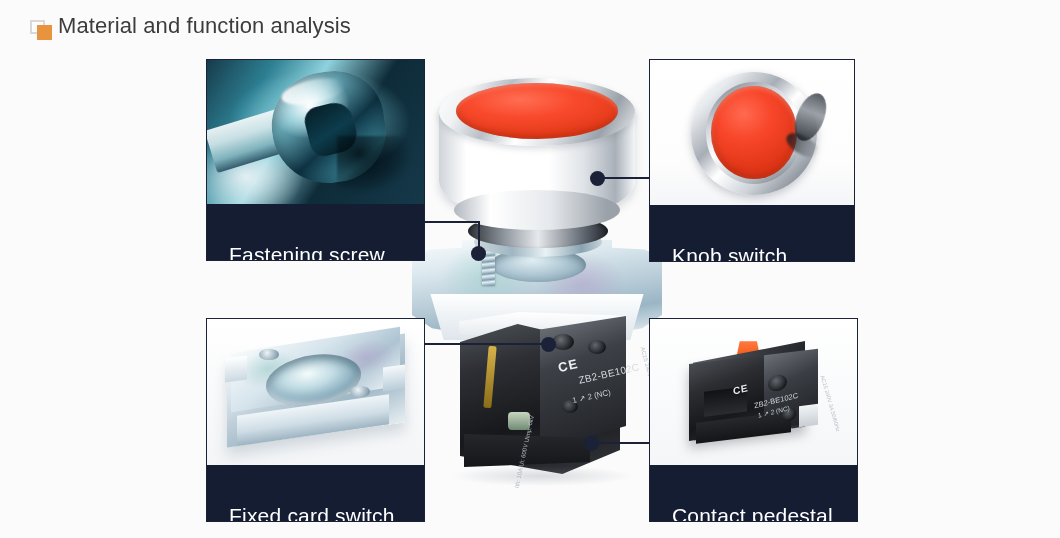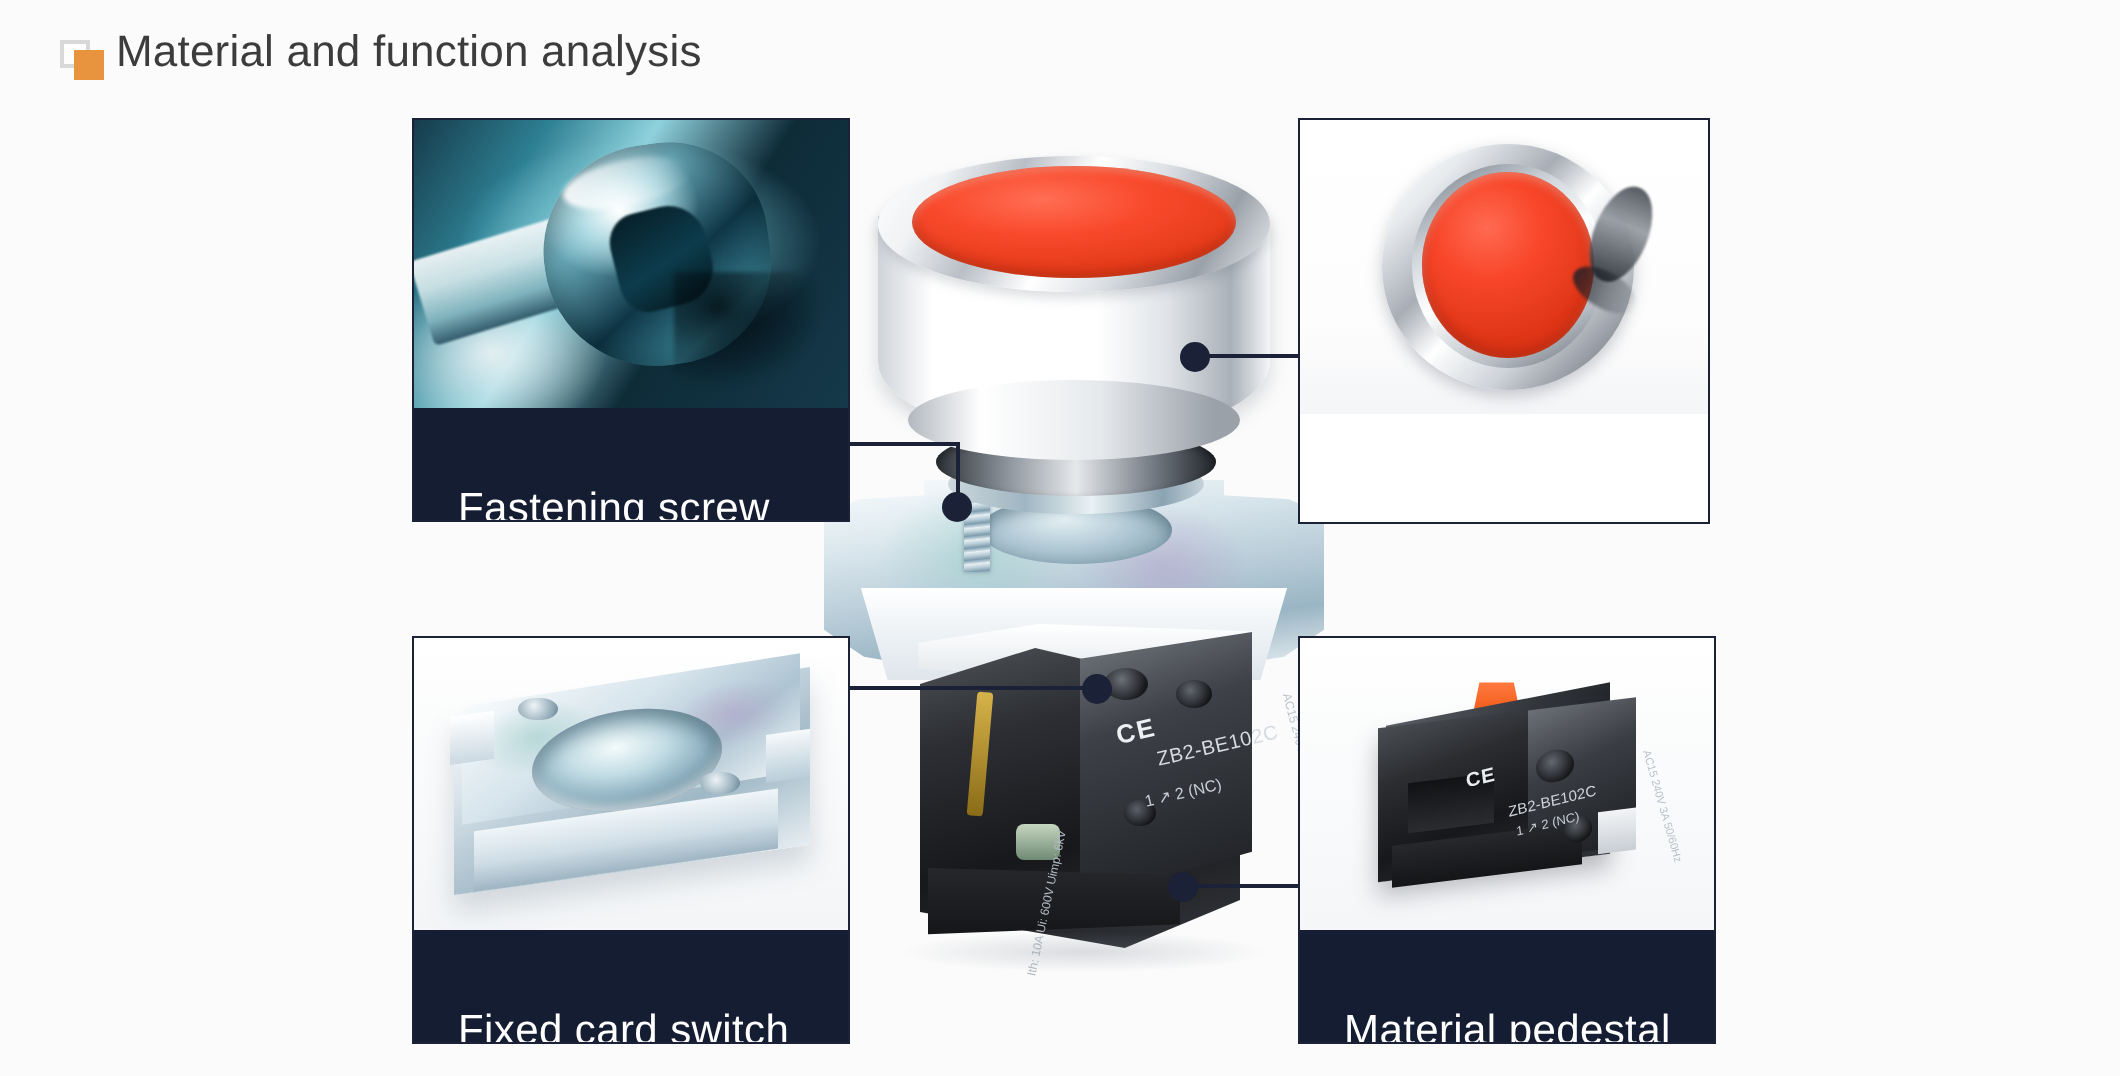--- a/index.html
+++ b/index.html
@@ -310,20 +310,23 @@
   <div class="panel" id="p-knob">
     <div class="photo">
       <div class="ph-knob">
         <div class="kb-bezel"></div>
         <div class="kb-inner"></div>
         <div class="kb-cap"></div>
         <div class="kb-side"></div>
         <div class="kb-side2"></div>
       </div>
     </div>
+    <div class="cap">
+      <span>Knob switch</span>
+    </div>
   </div>
 
   <div class="panel" id="p-holder">
     <div class="photo">
       <div class="ph-holder">
         <div class="hd-body"></div>
         <div class="hd-top"></div>
         <div class="hd-notchL"></div>
         <div class="hd-notchR"></div>
         <div class="hd-hole"></div>
@@ -351,17 +354,17 @@
         <div class="pd-white"></div>
         <div class="pd-ce">CE</div>
         <div class="pd-code">ZB2-BE102C</div>
         <div class="pd-nc">1 ↗ 2 (NC)</div>
         <div class="pd-rate">AC15
 240V 3A
 50/60Hz</div>
       </div>
     </div>
     <div class="cap">
-      <span>Material pedestal</span>
+      <span>Contact pedestal</span>
     </div>
   </div>
 
 </div>
 
 </body></html>

